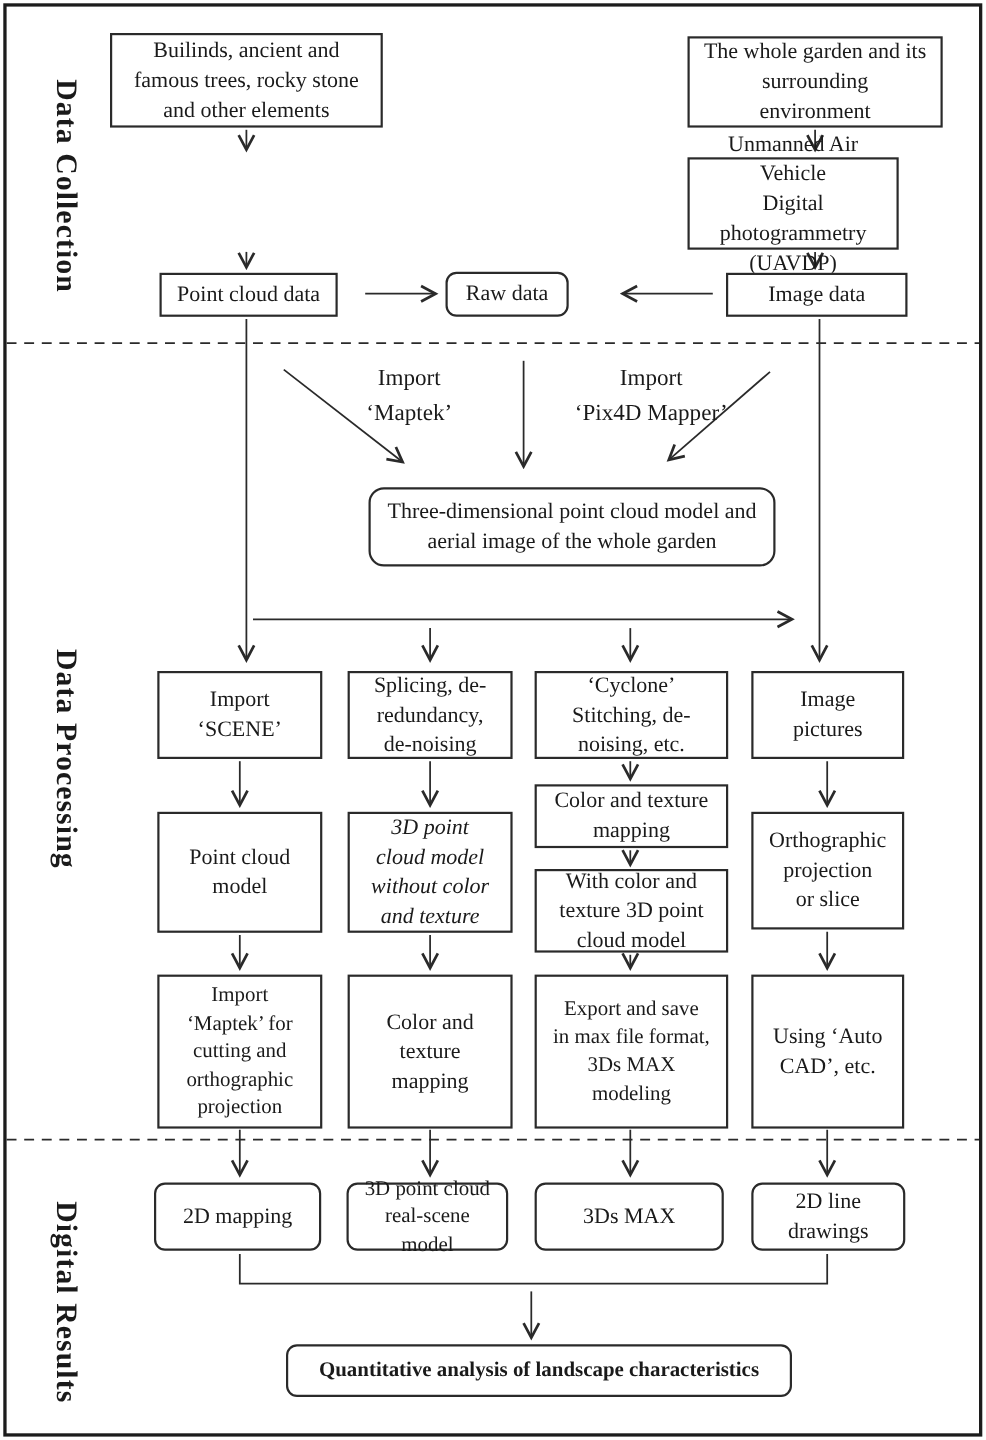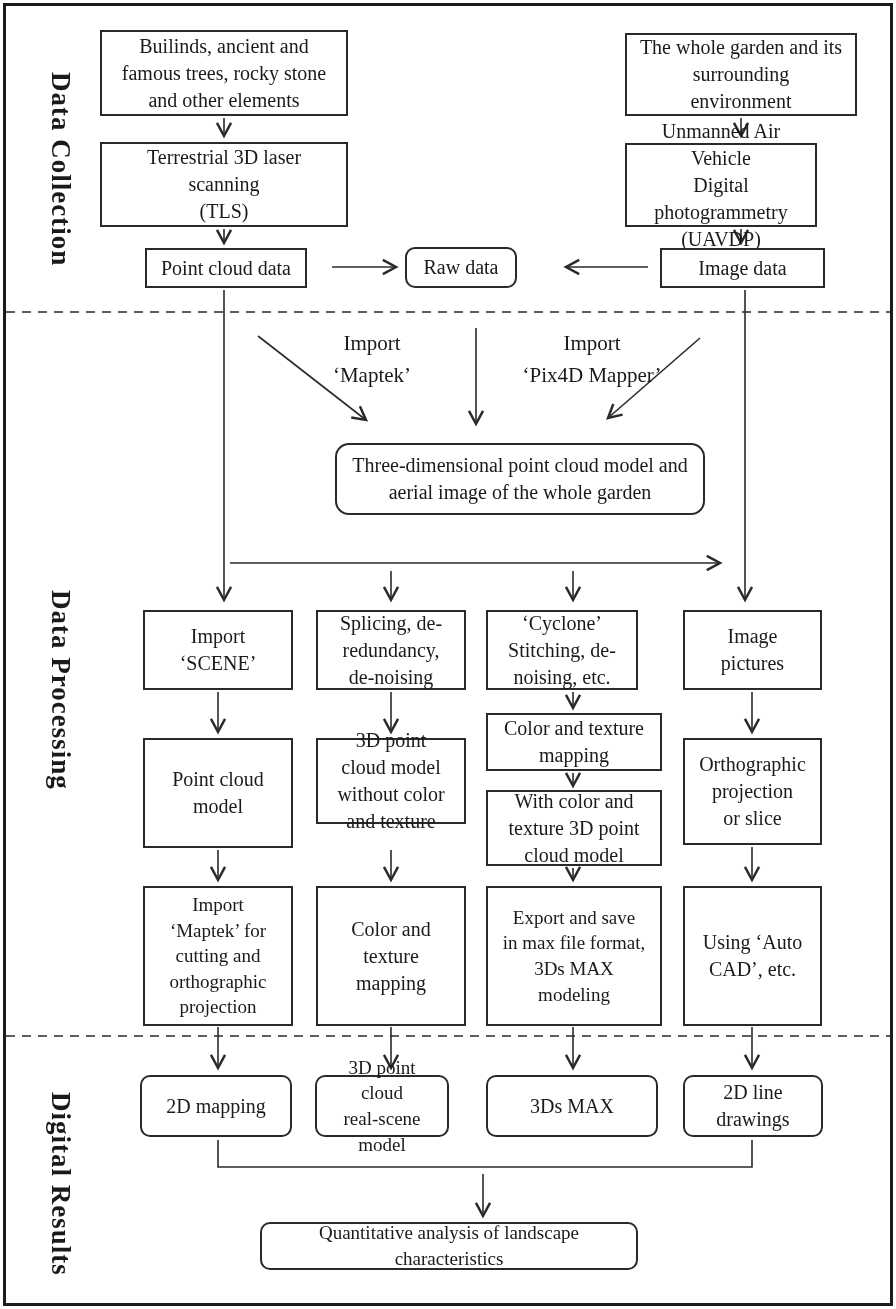--- a/index.html
+++ b/index.html
@@ -114,23 +114,20 @@
     </g>
   </svg>
 
   <div class="side-label" style="left:60px; top:72px;">Data Collection</div>
   <div class="side-label" style="left:60px; top:590px;">Data Processing</div>
   <div class="side-label" style="left:60px; top:1092px;">Digital Results</div>
 
   <div class="box" style="left:100px; top:30px; width:248px; height:86px;">Builinds, ancient and
 famous trees, rocky stone
 and other elements</div>
-  <div class="box" style="left:100px; top:142px; width:248px; height:85px;">Terrestrial 3D laser
-scanning
-(TLS)</div>
   <div class="box" style="left:145px; top:248px; width:162px; height:40px;">Point cloud data</div>
   <div class="rbox" style="left:405px; top:247px; width:112px; height:41px;">Raw data</div>
   <div class="box" style="left:625px; top:33px; width:232px; height:83px;">The whole garden and its
 surrounding
 environment</div>
   <div class="box" style="left:625px; top:143px; width:192px; height:84px;">Unmanned Air Vehicle
 Digital photogrammetry
 (UAVDP)</div>
   <div class="box" style="left:660px; top:248px; width:165px; height:40px;">Image data</div>
 
@@ -140,29 +137,29 @@
 ‘Pix4D Mapper’</div>
 
   <div class="rbox big" style="left:295px; top:443px; width:370px; height:72px;">Three-dimensional point cloud model and
 aerial image of the whole garden</div>
 
   <div class="box" style="left:143px; top:610px; width:150px; height:80px;">Import
 ‘SCENE’</div>
   <div class="box" style="left:316px; top:610px; width:150px; height:80px;">Splicing, de-
 redundancy,
 de-noising</div>
-  <div class="box" style="left:486px; top:610px; width:152px; height:80px;">‘Cyclone’
+  <div class="box" style="left:486px; top:610px; width:176px; height:80px;">‘Cyclone’
 Stitching, de-
 noising, etc.</div>
   <div class="box" style="left:683px; top:610px; width:139px; height:80px;">Image
 pictures</div>
 
   <div class="box" style="left:143px; top:738px; width:150px; height:110px;">Point cloud
 model</div>
-  <div class="box" style="left:316px; top:738px; width:150px; height:86px;">3D point
+  <div class="box" style="left:316px; top:738px; width:150px; height:110px;font-style:italic;">3D point
 cloud model
 without color
 and texture</div>
   <div class="box" style="left:486px; top:713px; width:176px; height:58px;">Color and texture
 mapping</div>
   <div class="box" style="left:486px; top:790px; width:176px; height:76px;">With color and
 texture 3D point
 cloud model</div>
   <div class="box" style="left:683px; top:738px; width:139px; height:107px;">Orthographic
 projection
@@ -177,20 +174,20 @@
 texture
 mapping</div>
   <div class="box fs19" style="left:486px; top:886px; width:176px; height:140px;">Export and save
 in max file format,
 3Ds MAX
 modeling</div>
   <div class="box" style="left:683px; top:886px; width:139px; height:140px;">Using ‘Auto
 CAD’, etc.</div>
 
   <div class="rbox" style="left:140px; top:1075px; width:152px; height:62px;">2D mapping</div>
-  <div class="rbox fs19" style="left:315px; top:1075px; width:134px; height:62px;">3D point cloud
+  <div class="rbox fs19" style="left:315px; top:1075px; width:147px; height:62px;">3D point cloud
 real-scene model</div>
   <div class="rbox" style="left:486px; top:1075px; width:172px; height:62px;">3Ds MAX</div>
   <div class="rbox" style="left:683px; top:1075px; width:140px; height:62px;">2D line
 drawings</div>
 
-  <div class="rbox fs19" style="left:260px; top:1222px; width:378px; height:48px;">Quantitative analysis of landscape characteristics</div>
+  <div class="rbox fs19" style="left:260px; top:1222px; width:460px; height:48px;font-weight:bold;">Quantitative analysis of landscape characteristics</div>
 </div>
 
 </body></html>

